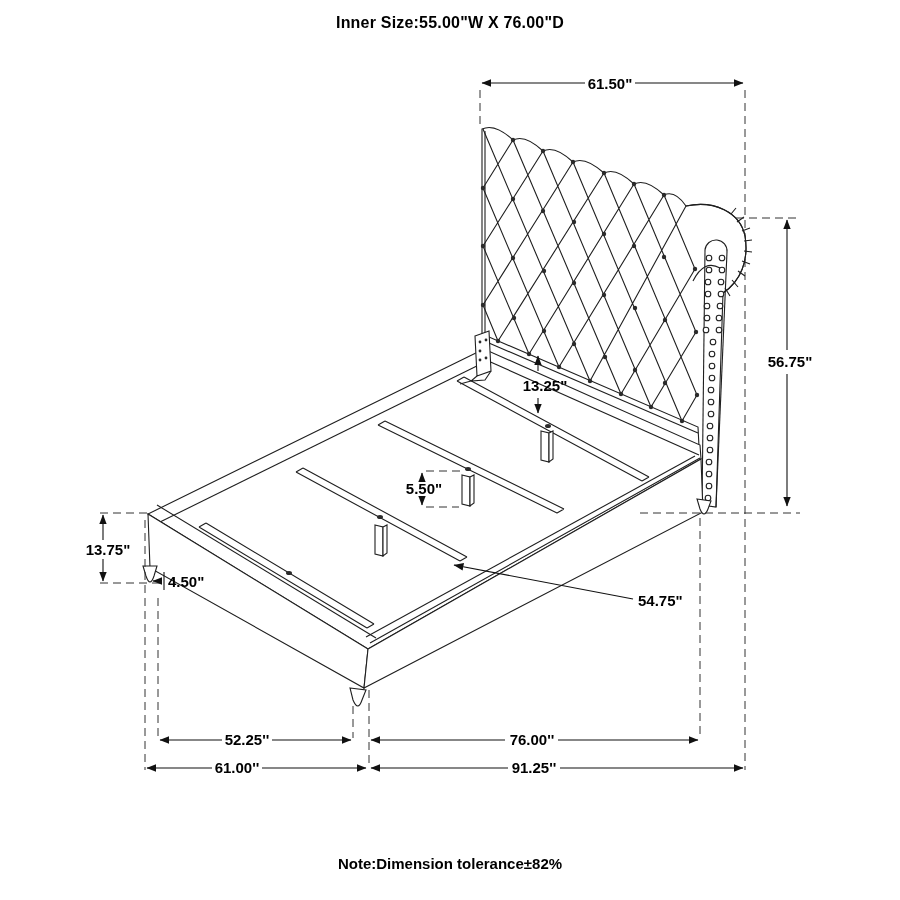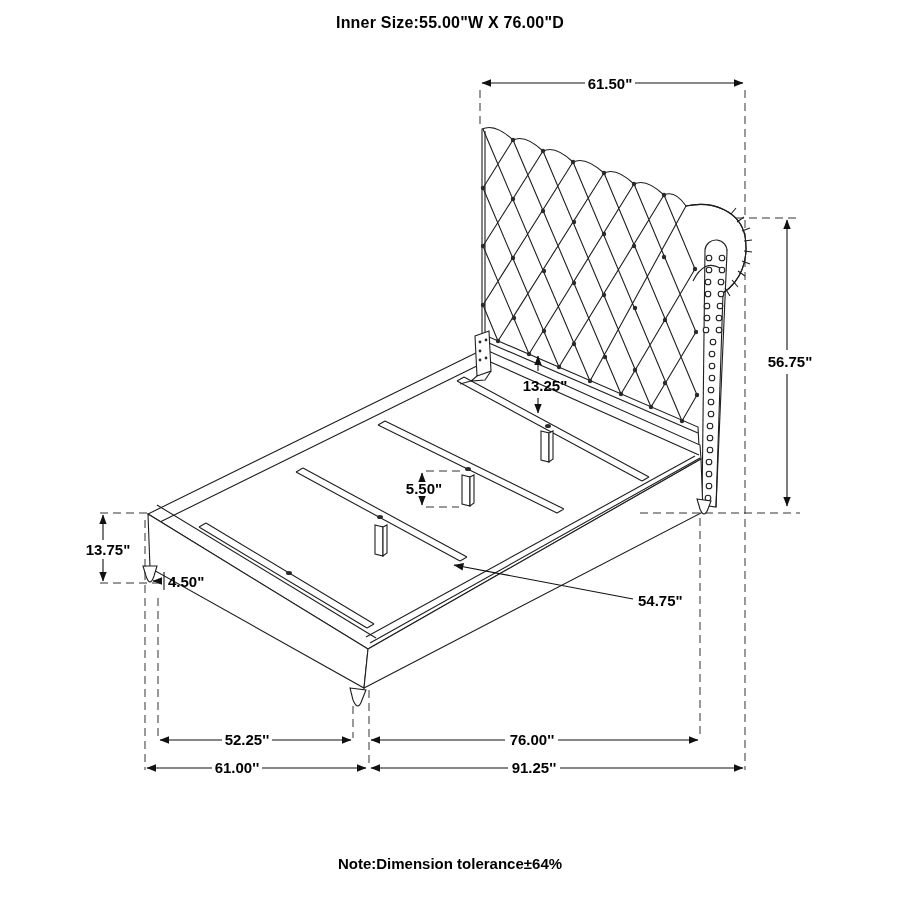--- a/index.html
+++ b/index.html
@@ -252,14 +252,14 @@
     <text x="424" y="494" text-anchor="middle">5.50"</text>
     <text x="108" y="555" text-anchor="middle">13.75"</text>
     <text x="168" y="587" text-anchor="start">4.50"</text>
     <text x="638" y="606" text-anchor="start">54.75"</text>
     <text x="247" y="745" text-anchor="middle">52.25''</text>
     <text x="532" y="745" text-anchor="middle">76.00''</text>
     <text x="237" y="773" text-anchor="middle">61.00''</text>
     <text x="534" y="773" text-anchor="middle">91.25''</text>
   </svg>
 
-  <div class="note">Note:Dimension tolerance±64%</div>
+  <div class="note">Note:Dimension tolerance±82%</div>
 </div>
 
 </body></html>

